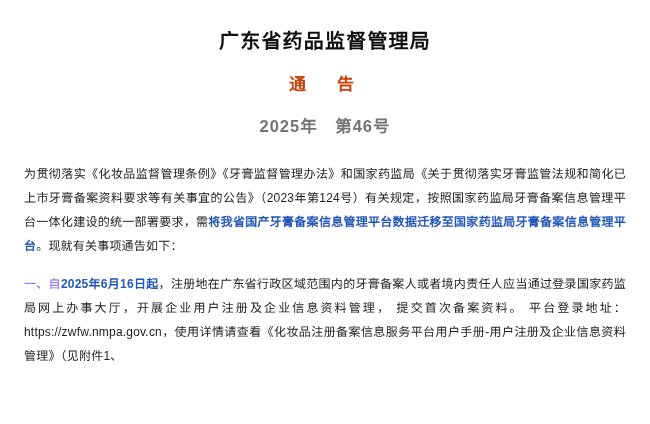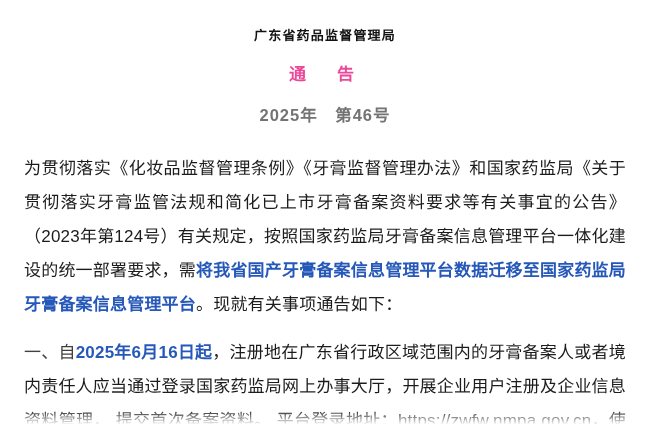--- a/index.html
+++ b/index.html
@@ -19,57 +19,57 @@
     width: 650px;
     height: 424px;
     box-sizing: border-box;
     padding: 22px 24px 0 24px;
     background: #ffffff;
   }
   .doc-header {
     text-align: center;
   }
   .doc-title {
-    font-size: 13px;
+    font-size: 20px;
     font-weight: 700;
     letter-spacing: 1.2px;
     line-height: 1.5;
     color: #111111;
     margin: 4px 0 16px 0;
   }
   .doc-type {
     font-size: 17px;
     font-weight: 700;
     letter-spacing: 7px;
     line-height: 1.5;
-    color: #ec4899;
+    color: #c2410c;
     margin: 0 0 16px 0;
   }
   .doc-number {
     font-size: 16.5px;
     font-weight: 700;
     letter-spacing: 1px;
     line-height: 1.5;
     color: #737373;
     margin: 0 0 24px 0;
   }
   .body-text {
-    font-size: 17px;
+    font-size: 12px;
     line-height: 2.0;
     text-align: justify;
     text-justify: inter-ideograph;
     color: #1c1c1c;
     letter-spacing: 0.2px;
     margin: 0 0 14px 0;
   }
   .para-indent {
     text-indent: 0;
   }
   .hl-blue {
-    color: #404040;
+    color: #8b5cf6;
   }
   .hl-blue-bold {
     color: #2558b8;
     font-weight: 700;
   }
   .fade-bottom {
     position: absolute;
     left: 0;
     right: 0;
     bottom: 0;

